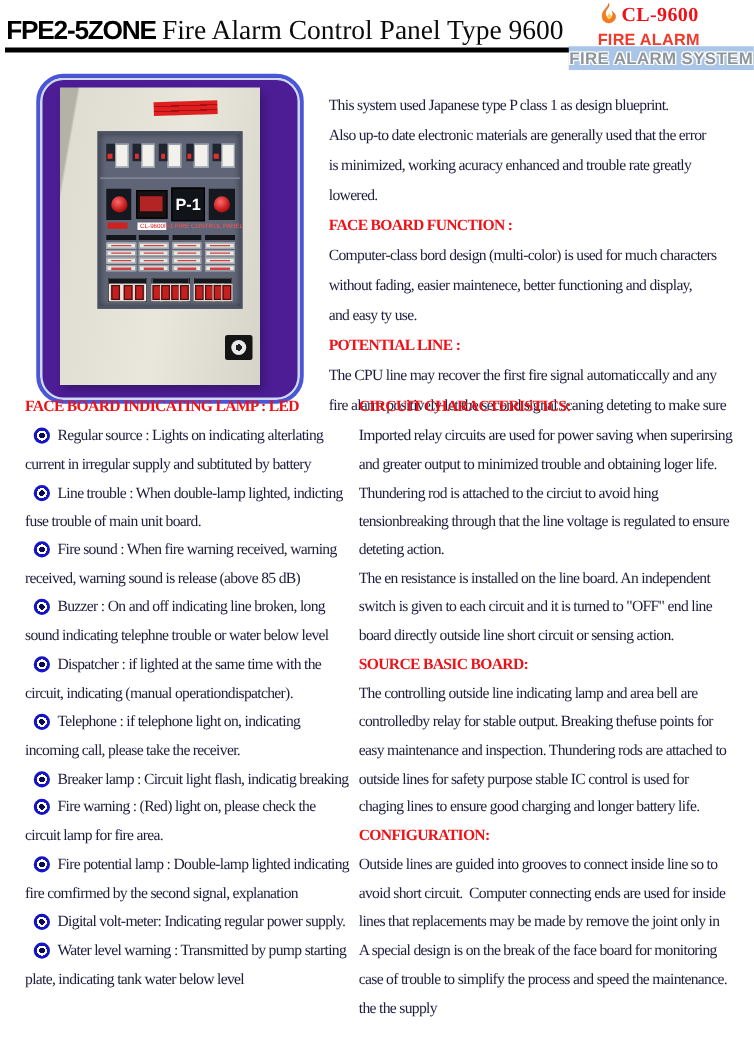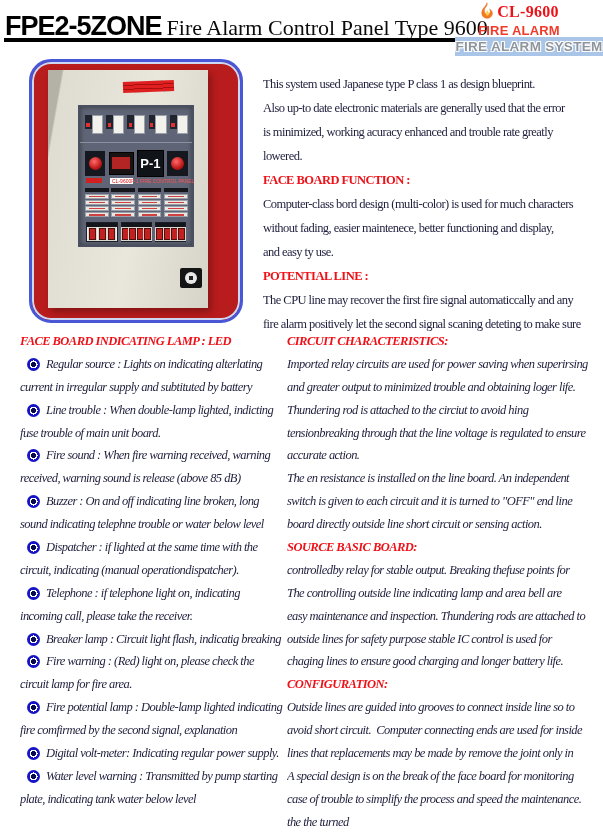--- a/index.html
+++ b/index.html
@@ -2,36 +2,36 @@
 <html><head>
 <meta charset="utf-8">
 <style>
   html,body{margin:0;padding:0;}
   body{
     width:603px;height:839px;background:#ffffff;position:relative;overflow:hidden;
     font-family:"Liberation Serif",serif;color:#1e1e3c;
   }
   
   .title-row{position:absolute;left:5px;top:11px;white-space:nowrap;}
-  .product-code{font-family:"Liberation Sans",sans-serif;font-weight:700;font-size:27px;letter-spacing:-1px;color:#000;}
+  .product-code{font-family:"Liberation Sans",sans-serif;font-weight:700;font-size:21px;letter-spacing:-1px;color:#000;}
   .doc-title{font-family:"Liberation Serif",serif;font-size:22px;color:#0b0b0b;margin-left:5px;}
   .rule{position:absolute;left:4px;top:38px;width:452px;height:4px;background:#000;}
   .logo{position:absolute;right:16px;top:2px;width:136px;text-align:center;line-height:1.05;}
   .logo-top{display:flex;align-items:center;justify-content:center;gap:2px;}
   .logo-model{font-family:"Liberation Serif",serif;font-weight:700;font-size:16px;color:#ee1118;letter-spacing:.3px;}
   .logo-sub{font-family:"Liberation Sans",sans-serif;font-weight:700;font-size:13px;color:#f03a2a;letter-spacing:.2px;margin-top:1px;}
   .banner{
     position:absolute;left:455px;top:37px;width:148px;height:19px;background:#a9c6e8;
     font-family:"Liberation Sans",sans-serif;font-weight:700;font-size:13.5px;color:#8f959c;
     text-align:center;line-height:19px;letter-spacing:.3px;
     text-shadow:1px 1px 0 #fff,-1px -1px 0 #fff,1px -1px 0 #fff,-1px 1px 0 #fff;
   }
   
   .panel-photo{position:absolute;left:29px;top:59px;width:208px;height:258px;margin:0;
-    border:3px solid #4956d6;border-radius:22px;background:#b91c1c;box-shadow:inset 0 0 0 2px #cdd8f3;}
+    border:3px solid #4956d6;border-radius:22px;background:#4c1d95;box-shadow:inset 0 0 0 2px #cdd8f3;}
   .cabinet{position:absolute;left:16px;top:8px;width:160px;height:238px;
     background:linear-gradient(100deg,#b4b2a7 0,#b4b2a7 7%,#dfddd2 8%,#e9e7dc 55%,#d6d4c9 100%);
     box-shadow:3px 4px 7px rgba(0,0,0,.28);}
   .warn-label{position:absolute;left:47%;top:4.5%;width:32%;height:4.6%;
     background:repeating-linear-gradient(180deg,#e02020 0 3px,#a80f0f 3px 4px);transform:rotate(-2deg);}
   .face{position:absolute;left:19%;top:14.5%;width:70%;height:58%;background:#5f6576;
     border:2px solid #4a5061;box-shadow:inset 0 0 5px rgba(0,0,0,.45);}
   .face::before{content:"";position:absolute;left:0;top:26%;width:100%;height:1px;background:#8a90a0;}
   .zone-row{position:absolute;left:4%;top:6%;width:92%;height:14%;display:flex;justify-content:space-between;}
   .zone-module{width:17.5%;height:100%;display:flex;}
@@ -63,21 +63,21 @@
   .toggle-switch{width:5px;height:10px;background:#c32020;border:1px solid #4e0f0f;box-shadow:0 0 0 1px #d8d8d0;display:block;}
   .keyhole{position:absolute;right:4%;bottom:8.5%;width:22px;height:20px;background:#141414;border-radius:2px;
     display:flex;align-items:center;justify-content:center;}
   .keyhole i{width:12px;height:12px;border-radius:50%;display:block;
     background:radial-gradient(circle,#222 0 2.5px,#e8e8e8 2.5px 6px);}
   
   .line{white-space:pre;font-size:12.5px;letter-spacing:-0.55px;}
   .k-heading{color:#ee1118;font-weight:700;}
   .intro{position:absolute;left:263px;top:72px;width:338px;overflow:hidden;}
   .intro .line{line-height:24px;height:24px;}
-  .col{position:absolute;top:330px;overflow:hidden;font-style:italic;}
+  .col{position:absolute;top:314px;overflow:hidden;}
   .col .line{line-height:22.9px;height:22.9px;}
   .col-left{left:20px;width:266px;}
   .col-right{left:287px;width:312px;}
   .l1{display:flex;align-items:center;padding-left:7px;}
   .bullet{flex:none;width:13px;height:13px;border-radius:50%;margin-right:6px;
     background:radial-gradient(circle,#0a0a50 0 2.3px,#ffffff 2.3px 4px,#1515c5 4px 6.5px);}
 </style>
 </head>
 <body>
 
@@ -343,48 +343,48 @@
       <div class="line k-heading">CIRCUIT CHARACTERISTICS:</div>
 
       <div class="line k-body">Imported relay circuits are used for power saving when superirsing</div>
 
       <div class="line k-body">and greater output to minimized trouble and obtaining loger life.</div>
 
       <div class="line k-body">Thundering rod is attached to the circiut to avoid hing</div>
 
       <div class="line k-body">tensionbreaking through that the line voltage is regulated to ensure</div>
 
-      <div class="line k-body">accurate action.</div>
+      <div class="line k-body">deteting action.</div>
 
       <div class="line k-body">The en resistance is installed on the line board. An independent</div>
 
       <div class="line k-body">switch is given to each circuit and it is turned to "OFF" end line</div>
 
       <div class="line k-body">board directly outside line short circuit or sensing action.</div>
 
       <div class="line k-heading">SOURCE BASIC BOARD:</div>
 
+      <div class="line k-body">The controlling outside line indicating lamp and area bell are</div>
+
       <div class="line k-body">controlledby relay for stable output. Breaking thefuse points for</div>
 
-      <div class="line k-body">The controlling outside line indicating lamp and area bell are</div>
-
       <div class="line k-body">easy maintenance and inspection. Thundering rods are attached to</div>
 
       <div class="line k-body">outside lines for safety purpose stable IC control is used for</div>
 
       <div class="line k-body">chaging lines to ensure good charging and longer battery life.</div>
 
       <div class="line k-heading">CONFIGURATION:</div>
 
       <div class="line k-body">Outside lines are guided into grooves to connect inside line so to</div>
 
       <div class="line k-body">avoid short circuit.  Computer connecting ends are used for inside</div>
 
       <div class="line k-body">lines that replacements may be made by remove the joint only in</div>
 
       <div class="line k-body">A special design is on the break of the face board for monitoring</div>
 
       <div class="line k-body">case of trouble to simplify the process and speed the maintenance.</div>
 
-      <div class="line k-body">the the turned</div>
+      <div class="line k-body">the the supply</div>
     </div>
 
 </div>
 
 </body></html>

